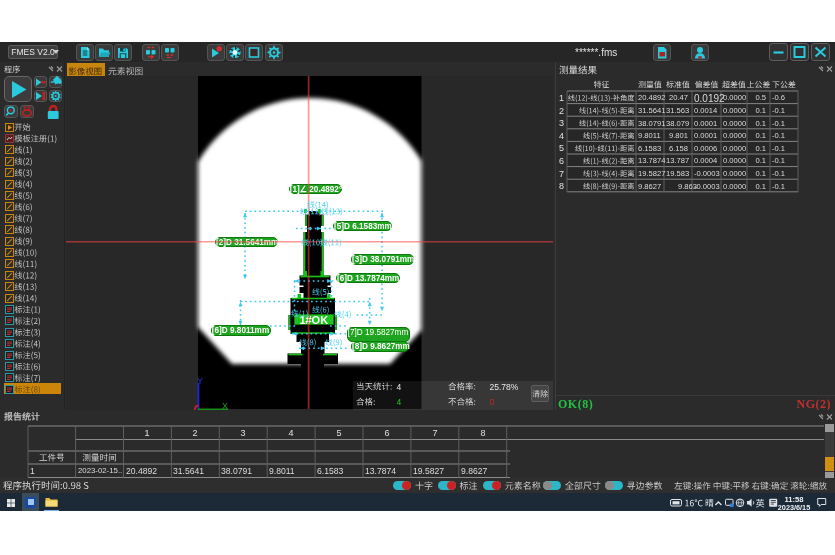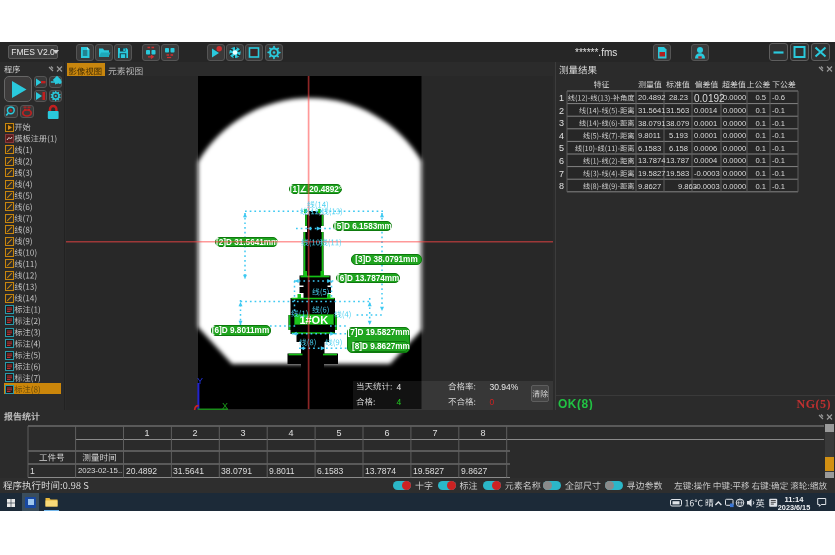--- a/index.html
+++ b/index.html
@@ -325,30 +325,30 @@
     <path d="M325 348.2l-4.2 -2v4z" fill="#3ec9f2"></path>
     <path d="M198.4 383v26.5" stroke="#2222cc" stroke-width="2"></path>
     <path d="M198 409.5h30" stroke="#1a8c1a" stroke-width="2"></path>
     <path d="M194.6 410.6c0-3.4 1.4-5 4-5" stroke="#cc2222" stroke-width="1.6" fill="none"></path>
     <text x="197" y="384" fill="#2233dd" font-size="9" font-family="Liberation Sans">Y</text>
     <text x="222" y="409" fill="#1a9c1a" font-size="9" font-family="Liberation Sans">X</text>
   </svg>
 <div class="a" style="left:288.7px;top:183.8px;width:53px;height:10.5px;background:#1fa41f;border:1px solid #0e7a0e;border-radius:5px;color:#fff;font-size:8.2px;line-height:9.5px;text-align:center;white-space:nowrap;font-weight:bold">[1]∠ 20.4892°</div>
 <div class="a" style="left:333px;top:220.9px;width:59px;height:10.5px;background:#1fa41f;border:1px solid #0e7a0e;border-radius:5px;color:#fff;font-size:8.2px;line-height:9.5px;text-align:center;white-space:nowrap;font-weight:bold">[5]D 6.1583mm</div>
 <div class="a" style="left:215px;top:236.6px;width:63px;height:10.5px;background:#1fa41f;border:1px solid #0e7a0e;border-radius:5px;color:#fff;font-size:8.2px;line-height:9.5px;text-align:center;white-space:nowrap;font-weight:bold">[2]D 31.5641mm</div>
-<div class="a" style="left:351px;top:254.4px;width:71px;height:10.5px;background:#1fa41f;border:1px solid #0e7a0e;border-radius:5px;color:#fff;font-size:8.2px;line-height:9.5px;text-align:center;white-space:nowrap;font-weight:bold">[3]D 38.0791mm</div>
+<div class="a" style="left:351px;top:254.4px;width:63px;height:10.5px;background:#1fa41f;border:1px solid #0e7a0e;border-radius:5px;color:#fff;font-size:8.2px;line-height:9.5px;text-align:center;white-space:nowrap;font-weight:bold">[3]D 38.0791mm</div>
 <div class="a" style="left:336px;top:272.6px;width:64px;height:10.5px;background:#1fa41f;border:1px solid #0e7a0e;border-radius:5px;color:#fff;font-size:8.2px;line-height:9.5px;text-align:center;white-space:nowrap;font-weight:bold">[6]D 13.7874mm</div>
 <div class="a" style="left:210.5px;top:325.3px;width:60px;height:10.5px;background:#1fa41f;border:1px solid #0e7a0e;border-radius:5px;color:#fff;font-size:8.2px;line-height:9.5px;text-align:center;white-space:nowrap;font-weight:bold">[6]D 9.8011mm</div>
-<div class="a" style="left:346.5px;top:327px;width:63px;height:26px;background:#1fa41f;border:1px solid #0e7a0e;border-radius:5px;color:#fff;font-size:8.2px;line-height:9.5px;text-align:center;white-space:nowrap;font-weight:bold">[7]D 19.5827mm</div>
+<div class="a" style="left:346.5px;top:327px;width:63px;height:15px;background:#1fa41f;border:1px solid #0e7a0e;border-radius:5px;color:#fff;font-size:8.2px;line-height:9.5px;text-align:center;white-space:nowrap;font-weight:normal">[7]D 19.5827mm</div>
 <div class="a" style="left:351px;top:341.3px;width:58px;height:10.5px;background:#1fa41f;border:1px solid #0e7a0e;border-radius:5px;color:#fff;font-size:8.2px;line-height:9.5px;text-align:center;white-space:nowrap;font-weight:bold">[8]D 9.8627mm</div>
 <div class="a" style="left:294px;top:314px;width:39.5px;height:11.4px;background:#1dc41d;border:1px solid #0e7a0e;color:#fff;font-size:11px;font-weight:bold;line-height:10.5px;text-align:center">1#OK</div>
 <div class="a" style="left:352.5px;top:380.5px;width:200.5px;height:29.5px;background:rgba(255,255,255,0.07)"></div>
 <div class="a" style="left:396.5px;top:381.8px;width:20px;height:10px;color:#e8e8e8;font-size:8.5px">4</div>
 <div class="a" style="left:396.5px;top:397.1px;width:20px;height:10px;color:#22cc22;font-size:8.5px">4</div>
-<div class="a" style="left:489.5px;top:381.8px;width:45px;height:10px;color:#e8e8e8;font-size:8.5px">30.94%</div>
+<div class="a" style="left:489.5px;top:381.8px;width:45px;height:10px;color:#e8e8e8;font-size:8.5px">25.78%</div>
 <div class="a" style="left:489.5px;top:397.1px;width:20px;height:10px;color:#cc2222;font-size:8.5px">0</div>
 <div class="a" style="left:531px;top:384.5px;width:18px;height:17px;background:#454545;border:1px solid #5e5e5e;border-radius:2px"></div>
 <div class="a" style="left:555px;top:62px;width:280px;height:352px;background:#2b2b2b;border-left:1px solid #3c3c3c"></div>
 <svg class="a" style="left:817px;top:65px" width="16" height="9" viewBox="0 0 16 9">
     <path d="M2 2l4 4M4 1.5l2 2" stroke="#999" stroke-width="1.2"></path>
     <path d="M10 1.5l5 5M15 1.5l-5 5" stroke="#999" stroke-width="1.2"></path>
   </svg>
 <svg class="a" style="left:555px;top:62px" width="280" height="352" viewBox="555 62 280 352">
     <rect x="567" y="91.0" width="231" height="100.8" fill="#272727"></rect>
     <path d="M567 91.0H798" stroke="#858585" stroke-width="1"></path>
@@ -364,42 +364,42 @@
     <path d="M636 91.0V191.8" stroke="#5f5f5f" stroke-width="1"></path>
     <path d="M664 91.0V191.8" stroke="#5f5f5f" stroke-width="1"></path>
     <path d="M692 91.0V191.8" stroke="#5f5f5f" stroke-width="1"></path>
     <path d="M721 91.0V191.8" stroke="#5f5f5f" stroke-width="1"></path>
     <path d="M747 91.0V191.8" stroke="#5f5f5f" stroke-width="1"></path>
     <path d="M770 91.0V191.8" stroke="#5f5f5f" stroke-width="1"></path>
     <path d="M798 91.0V191.8" stroke="#5f5f5f" stroke-width="1"></path>
   </svg>
 <div class="a" style="left:553px;top:93.0px;width:11px;height:10px;color:#e0e0e0;font-size:9px;text-align:right">1</div>
 <div class="a" style="left:638px;top:93.3px;width:22px;height:10px;color:#dcdcdc;font-size:7.6px;text-align:right;white-space:nowrap">20.4892</div>
-<div class="a" style="left:666px;top:93.3px;width:22px;height:10px;color:#dcdcdc;font-size:7.6px;text-align:right;white-space:nowrap">28.23</div>
+<div class="a" style="left:666px;top:93.3px;width:22px;height:10px;color:#dcdcdc;font-size:7.6px;text-align:right;white-space:nowrap">20.47</div>
 <div class="a" style="left:694px;top:93.3px;width:23px;height:10px;color:#dcdcdc;font-size:10px;text-align:left;white-space:nowrap">0.0192</div>
 <div class="a" style="left:723px;top:93.3px;width:20px;height:10px;color:#dcdcdc;font-size:7.6px;text-align:right;white-space:nowrap">0.0000</div>
 <div class="a" style="left:749px;top:93.3px;width:17px;height:10px;color:#dcdcdc;font-size:7.6px;text-align:right;white-space:nowrap">0.5</div>
 <div class="a" style="left:772px;top:93.3px;width:22px;height:10px;color:#dcdcdc;font-size:7.6px;text-align:left;white-space:nowrap">-0.6</div>
 <div class="a" style="left:553px;top:105.6px;width:11px;height:10px;color:#e0e0e0;font-size:9px;text-align:right">2</div>
 <div class="a" style="left:638px;top:105.9px;width:22px;height:10px;color:#dcdcdc;font-size:7.6px;text-align:right;white-space:nowrap">31.5641</div>
 <div class="a" style="left:666px;top:105.9px;width:22px;height:10px;color:#dcdcdc;font-size:7.6px;text-align:right;white-space:nowrap">31.563</div>
 <div class="a" style="left:694px;top:105.9px;width:23px;height:10px;color:#dcdcdc;font-size:7.6px;text-align:right;white-space:nowrap">0.0014</div>
 <div class="a" style="left:723px;top:105.9px;width:20px;height:10px;color:#dcdcdc;font-size:7.6px;text-align:right;white-space:nowrap">0.0000</div>
 <div class="a" style="left:749px;top:105.9px;width:17px;height:10px;color:#dcdcdc;font-size:7.6px;text-align:right;white-space:nowrap">0.1</div>
 <div class="a" style="left:772px;top:105.9px;width:22px;height:10px;color:#dcdcdc;font-size:7.6px;text-align:left;white-space:nowrap">-0.1</div>
 <div class="a" style="left:553px;top:118.2px;width:11px;height:10px;color:#e0e0e0;font-size:9px;text-align:right">3</div>
 <div class="a" style="left:638px;top:118.5px;width:22px;height:10px;color:#dcdcdc;font-size:7.6px;text-align:right;white-space:nowrap">38.0791</div>
 <div class="a" style="left:666px;top:118.5px;width:22px;height:10px;color:#dcdcdc;font-size:7.6px;text-align:right;white-space:nowrap">38.079</div>
 <div class="a" style="left:694px;top:118.5px;width:23px;height:10px;color:#dcdcdc;font-size:7.6px;text-align:right;white-space:nowrap">0.0001</div>
 <div class="a" style="left:723px;top:118.5px;width:20px;height:10px;color:#dcdcdc;font-size:7.6px;text-align:right;white-space:nowrap">0.0000</div>
 <div class="a" style="left:749px;top:118.5px;width:17px;height:10px;color:#dcdcdc;font-size:7.6px;text-align:right;white-space:nowrap">0.1</div>
 <div class="a" style="left:772px;top:118.5px;width:22px;height:10px;color:#dcdcdc;font-size:7.6px;text-align:left;white-space:nowrap">-0.1</div>
 <div class="a" style="left:553px;top:130.8px;width:11px;height:10px;color:#e0e0e0;font-size:9px;text-align:right">4</div>
 <div class="a" style="left:638px;top:131.1px;width:22px;height:10px;color:#dcdcdc;font-size:7.6px;text-align:right;white-space:nowrap">9.8011</div>
-<div class="a" style="left:666px;top:131.1px;width:22px;height:10px;color:#dcdcdc;font-size:7.6px;text-align:right;white-space:nowrap">5.193</div>
+<div class="a" style="left:666px;top:131.1px;width:22px;height:10px;color:#dcdcdc;font-size:7.6px;text-align:right;white-space:nowrap">9.801</div>
 <div class="a" style="left:694px;top:131.1px;width:23px;height:10px;color:#dcdcdc;font-size:7.6px;text-align:right;white-space:nowrap">0.0001</div>
 <div class="a" style="left:723px;top:131.1px;width:20px;height:10px;color:#dcdcdc;font-size:7.6px;text-align:right;white-space:nowrap">0.0000</div>
 <div class="a" style="left:749px;top:131.1px;width:17px;height:10px;color:#dcdcdc;font-size:7.6px;text-align:right;white-space:nowrap">0.1</div>
 <div class="a" style="left:772px;top:131.1px;width:22px;height:10px;color:#dcdcdc;font-size:7.6px;text-align:left;white-space:nowrap">-0.1</div>
 <div class="a" style="left:553px;top:143.4px;width:11px;height:10px;color:#e0e0e0;font-size:9px;text-align:right">5</div>
 <div class="a" style="left:638px;top:143.7px;width:22px;height:10px;color:#dcdcdc;font-size:7.6px;text-align:right;white-space:nowrap">6.1583</div>
 <div class="a" style="left:666px;top:143.7px;width:22px;height:10px;color:#dcdcdc;font-size:7.6px;text-align:right;white-space:nowrap">6.158</div>
 <div class="a" style="left:694px;top:143.7px;width:23px;height:10px;color:#dcdcdc;font-size:7.6px;text-align:right;white-space:nowrap">0.0006</div>
 <div class="a" style="left:723px;top:143.7px;width:20px;height:10px;color:#dcdcdc;font-size:7.6px;text-align:right;white-space:nowrap">0.0000</div>
 <div class="a" style="left:749px;top:143.7px;width:17px;height:10px;color:#dcdcdc;font-size:7.6px;text-align:right;white-space:nowrap">0.1</div>
@@ -419,22 +419,22 @@
 <div class="a" style="left:749px;top:168.9px;width:17px;height:10px;color:#dcdcdc;font-size:7.6px;text-align:right;white-space:nowrap">0.1</div>
 <div class="a" style="left:772px;top:168.9px;width:22px;height:10px;color:#dcdcdc;font-size:7.6px;text-align:left;white-space:nowrap">-0.1</div>
 <div class="a" style="left:553px;top:181.2px;width:11px;height:10px;color:#e0e0e0;font-size:9px;text-align:right">8</div>
 <div class="a" style="left:638px;top:181.5px;width:22px;height:10px;color:#dcdcdc;font-size:7.6px;text-align:right;white-space:nowrap">9.8627</div>
 <div class="a" style="left:666px;top:181.5px;width:31px;height:10px;color:#dcdcdc;font-size:7.6px;text-align:right;white-space:nowrap">9.863</div>
 <div class="a" style="left:694px;top:181.5px;width:23px;height:10px;color:#dcdcdc;font-size:7.6px;text-align:right;white-space:nowrap">-0.0003</div>
 <div class="a" style="left:723px;top:181.5px;width:20px;height:10px;color:#dcdcdc;font-size:7.6px;text-align:right;white-space:nowrap">0.0000</div>
 <div class="a" style="left:749px;top:181.5px;width:17px;height:10px;color:#dcdcdc;font-size:7.6px;text-align:right;white-space:nowrap">0.1</div>
 <div class="a" style="left:772px;top:181.5px;width:22px;height:10px;color:#dcdcdc;font-size:7.6px;text-align:left;white-space:nowrap">-0.1</div>
 <div class="a" style="left:556px;top:395px;width:279px;height:19px;background:#2b2b2b;border-top:1px solid #3a3a3a"></div>
-<div class="a" style="left:558px;top:397px;width:90px;height:16px;color:#21c143;font-size:12px;font-family:Liberation Sans, sans-serif;font-weight:bold;letter-spacing:0.5px">OK(8)</div>
-<div class="a" style="left:745px;top:397px;width:86px;height:16px;color:#c03030;font-size:12px;font-family:'Liberation Serif',serif;font-weight:bold;text-align:right;letter-spacing:0.5px">NG(5)</div>
+<div class="a" style="left:558px;top:397px;width:90px;height:16px;color:#21c143;font-size:12px;font-family:Liberation Serif, serif;font-weight:bold;letter-spacing:0.5px">OK(8)</div>
+<div class="a" style="left:745px;top:397px;width:86px;height:16px;color:#c03030;font-size:12px;font-family:'Liberation Serif',serif;font-weight:bold;text-align:right;letter-spacing:0.5px">NG(2)</div>
 <div class="a" style="left:0;top:410px;width:835px;height:68px;background:#2b2b2b"></div>
 <svg class="a" style="left:817px;top:413px" width="16" height="9" viewBox="0 0 16 9">
     <path d="M2 2l4 4M4 1.5l2 2" stroke="#999" stroke-width="1.2"></path>
     <path d="M10 1.5l5 5M15 1.5l-5 5" stroke="#999" stroke-width="1.2"></path>
   </svg>
 <svg class="a" style="left:0;top:410px" width="835" height="68" viewBox="0 410 835 68">
     <path d="M28 426H824" stroke="#8a8a8a"></path>
     <path d="M75.6 439.5H824" stroke="#8a8a8a"></path>
     <path d="M28 451H510" stroke="#8a8a8a"></path>
     <path d="M28 464H510" stroke="#8a8a8a"></path>
@@ -506,21 +506,21 @@
     <rect x="725.5" y="499.3" width="7.5" height="6" rx="1" fill="none" stroke="#dfe3e8"></rect>
     <rect x="730" y="503.5" width="3.6" height="3.6" fill="#3b78d8"></rect>
     <circle cx="740" cy="502.8" r="3.8" fill="none" stroke="#dfe3e8"></circle>
     <path d="M736.2 502.8h7.6M740 499c-2 2-2 5.6 0 7.6M740 499c2 2 2 5.6 0 7.6" stroke="#dfe3e8" stroke-width=".7" fill="none"></path>
     <path d="M747 501v3.6h2l2.6 2.2v-8l-2.6 2.2z" fill="#dfe3e8"></path>
     <path d="M753.2 501.2q1.4 1.6 0 3.2" stroke="#dfe3e8" stroke-width=".9" fill="none"></path>
     <rect x="769.2" y="498.8" width="8" height="8" rx="1" fill="#dfe3e8"></rect>
     <path d="M770.8 500.5h5M770.8 502.3h5M770.8 504.1h3" stroke="#222" stroke-width=".8"></path>
     <path d="M817.7 498.5h8v6h-4.5l-1.8 1.8v-1.8h-1.7z" fill="none" stroke="#dfe3e8"></path>
   </svg>
-<div class="a" style="left:777px;top:495.3px;width:34px;height:8px;color:#eef1f4;font-size:7.6px;text-align:center;font-weight:bold">11:14</div>
+<div class="a" style="left:777px;top:495.3px;width:34px;height:8px;color:#eef1f4;font-size:7.6px;text-align:center;font-weight:bold">11:58</div>
 <div class="a" style="left:773px;top:503.4px;width:42px;height:8px;color:#eef1f4;font-size:7.3px;text-align:center;font-weight:bold">2023/6/15</div>
 <svg class="a" style="left:0;top:0;pointer-events:none" width="835" height="555" viewBox="0 0 835 555">
     <defs>
       <path id="g0" d="M532 -733H834V-549H532ZM462 -798V-484H907V-798ZM448 -209V-144H644V-13H381V53H963V-13H718V-144H919V-209H718V-330H941V-396H425V-330H644V-209ZM361 -826C287 -792 155 -763 43 -744C52 -728 62 -703 65 -687C112 -693 162 -702 212 -712V-558H49V-488H202C162 -373 93 -243 28 -172C41 -154 59 -124 67 -103C118 -165 171 -264 212 -365V78H286V-353C320 -311 360 -257 377 -229L422 -288C402 -311 315 -401 286 -426V-488H411V-558H286V-729C333 -740 377 -753 413 -768Z"></path>
       <path id="g1" d="M371 -437C438 -408 518 -370 583 -336H230V-271H542V-8C542 7 537 11 517 12C498 13 431 13 357 11C367 32 379 60 383 81C473 81 533 81 569 70C606 59 617 38 617 -7V-271H833C799 -225 761 -178 729 -146L789 -116C841 -166 897 -245 949 -317L895 -340L882 -336H697L705 -344C685 -356 658 -370 629 -384C712 -429 798 -493 857 -554L808 -591L791 -587H288V-525H724C678 -485 619 -444 564 -416C514 -439 461 -462 416 -481ZM471 -824C486 -795 504 -759 517 -728H120V-450C120 -305 113 -102 31 41C48 49 81 70 94 83C180 -69 193 -295 193 -450V-658H951V-728H603C589 -761 564 -809 543 -845Z"></path>
       <path id="g2" d="M649 -703V-418H369V-461V-703ZM52 -418V-346H288C274 -209 223 -75 54 28C74 41 101 66 114 84C299 -33 351 -189 365 -346H649V81H726V-346H949V-418H726V-703H918V-775H89V-703H293V-461L292 -418Z"></path>
       <path id="g3" d="M462 -327V80H531V36H833V78H905V-327ZM531 -31V-259H833V-31ZM429 -407C458 -419 501 -423 873 -452C886 -426 897 -402 905 -381L969 -414C938 -491 868 -608 800 -695L740 -666C774 -622 808 -569 838 -517L519 -497C585 -587 651 -703 705 -819L627 -841C577 -714 495 -580 468 -544C443 -508 423 -484 404 -480C413 -460 425 -423 429 -407ZM202 -565H316C304 -437 281 -329 247 -241C213 -268 178 -295 144 -319C163 -390 184 -477 202 -565ZM65 -292C115 -258 168 -216 217 -174C171 -84 112 -20 40 19C56 33 76 60 86 78C162 31 223 -34 271 -124C309 -87 342 -52 364 -21L410 -82C385 -115 347 -154 303 -193C349 -305 377 -448 389 -630L345 -637L333 -635H216C229 -703 240 -770 248 -831L178 -836C171 -774 161 -705 148 -635H43V-565H134C113 -462 88 -363 65 -292Z"></path>
       <path id="g4" d="M472 -417H820V-345H472ZM472 -542H820V-472H472ZM732 -840V-757H578V-840H507V-757H360V-693H507V-618H578V-693H732V-618H805V-693H945V-757H805V-840ZM402 -599V-289H606C602 -259 598 -232 591 -206H340V-142H569C531 -65 459 -12 312 20C326 35 345 63 352 80C526 38 607 -34 647 -140C697 -30 790 45 920 80C930 61 950 33 966 18C853 -6 767 -61 719 -142H943V-206H666C671 -232 676 -260 679 -289H893V-599ZM175 -840V-647H50V-577H175V-576C148 -440 90 -281 32 -197C45 -179 63 -146 72 -124C110 -183 146 -274 175 -372V79H247V-436C274 -383 305 -319 318 -286L366 -340C349 -371 273 -496 247 -535V-577H350V-647H247V-840Z"></path>
       <path id="g5" d="M197 -840V-647H58V-577H191C159 -439 97 -278 32 -197C45 -179 63 -145 71 -125C117 -193 163 -305 197 -421V79H267V-456C294 -405 326 -342 339 -309L385 -366C368 -396 292 -512 267 -546V-577H387V-647H267V-840ZM879 -821C778 -779 585 -755 428 -746V-502C428 -343 418 -118 306 40C323 48 354 70 368 82C477 -75 499 -309 501 -476H531C561 -351 604 -238 664 -144C600 -70 524 -16 440 19C456 33 476 62 486 80C569 41 644 -12 708 -82C764 -11 833 45 915 82C927 62 950 32 967 18C883 -15 813 -70 756 -141C829 -241 883 -370 911 -533L864 -547L851 -544H501V-685C651 -695 823 -718 929 -761ZM827 -476C802 -370 762 -280 710 -204C661 -283 624 -376 598 -476Z"></path>
       <path id="g6" d="M94 -774C159 -743 242 -695 284 -662L327 -724C284 -755 200 -800 136 -828ZM42 -497C105 -467 187 -420 227 -388L269 -451C227 -482 144 -526 83 -553ZM71 18 134 69C194 -24 263 -150 316 -255L262 -305C204 -191 125 -59 71 18ZM548 -819C582 -767 617 -697 631 -653L704 -682C689 -726 651 -793 616 -844ZM334 -649V-578H597V-352H372V-281H597V-23H302V49H962V-23H675V-281H902V-352H675V-578H938V-649Z"></path>

